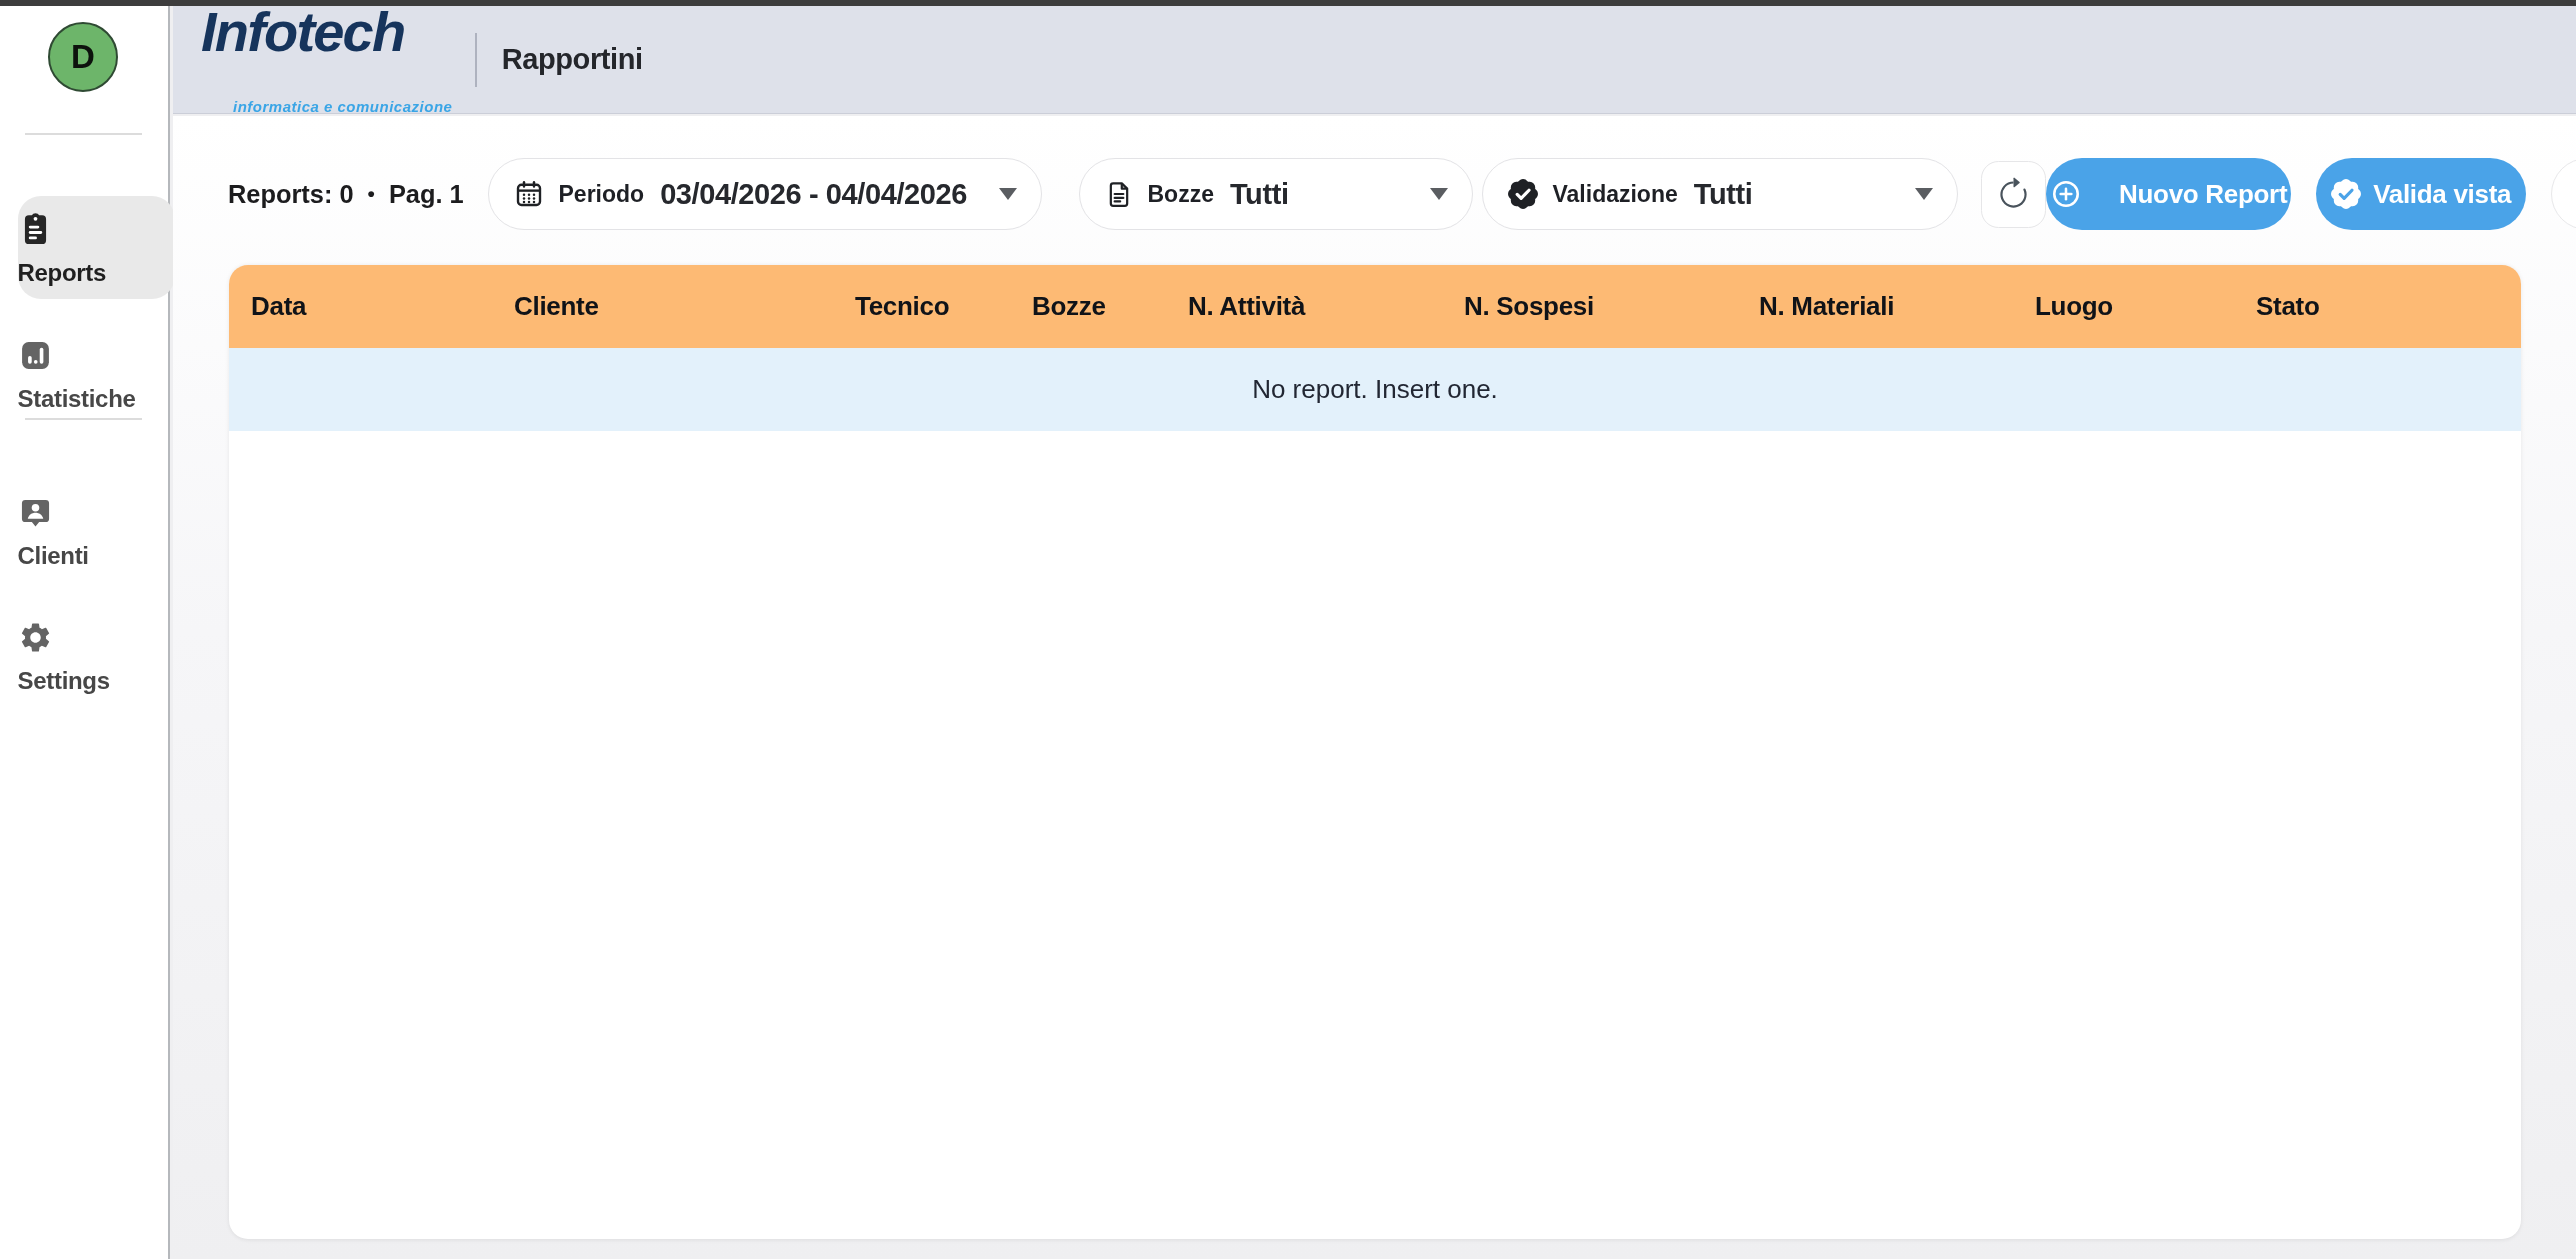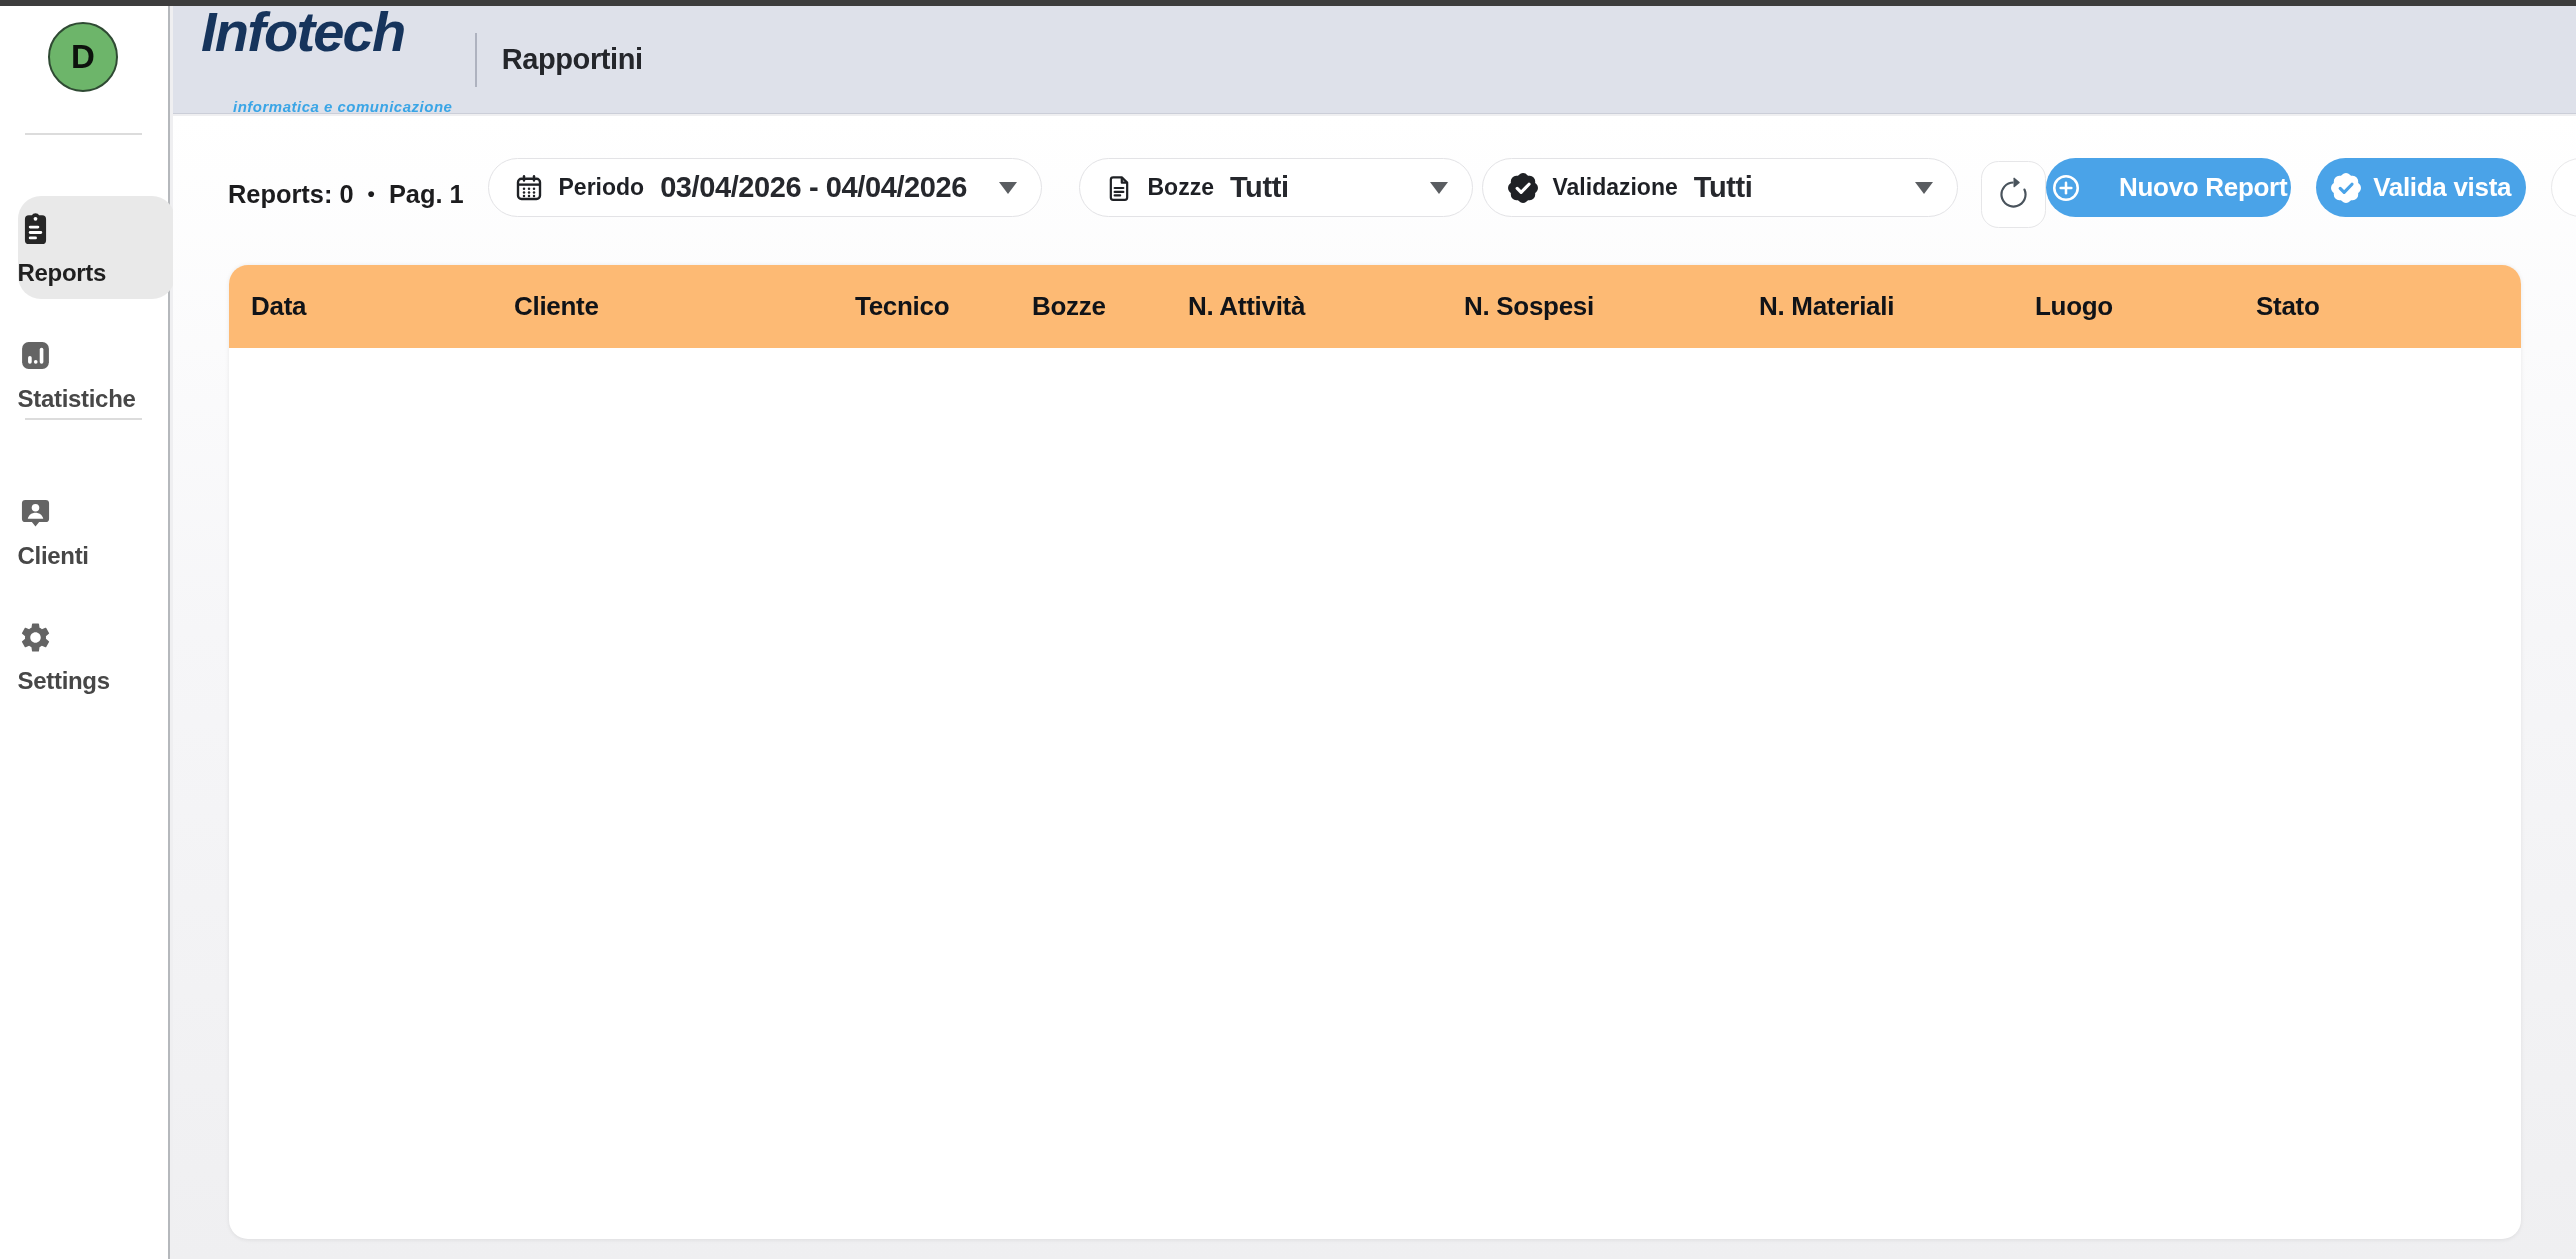--- a/index.html
+++ b/index.html
@@ -35,21 +35,21 @@
     color:#16345c; line-height:1.0; }
   .logo-tagline { font-size:15px; font-weight:bold; font-style:italic; color:#3aa5e6;
     letter-spacing:0.5px; text-align:center; padding-left:32px; margin-top:0.9px; }
   .hdr-divider { width:1.8px; height:54px; background:#aeb2bf; margin:0 24.5px 0 23px; }
   .page-title { font-size:29px; font-weight:bold; color:#24262b; letter-spacing:-0.4px; }
 
   .content { position:absolute; top:110px; left:0; width:2403px; height:1144px;
     background:linear-gradient(180deg,#ffffff 0%,#f6f6f8 45%,#efeff1 100%); overflow:hidden; }
 
   
-  .tb { position:absolute; top:42px; height:59px; }
+  .tb { position:absolute; top:42px; height:72px; }
   .stats { left:55px; display:flex; align-items:center; height:72px; font-size:25.4px; font-weight:bold; color:#1c1c1e; }
   .stats .bullet { font-size:21px; margin:0 14px; color:#1c1c1e; }
   .pill { background:#ffffff; border:1.8px solid #e3e3e6; border-radius:36px;
     display:flex; align-items:center; padding:0 24.5px; }
   .pill .plabel { font-size:23px; font-weight:bold; color:#1e2025; margin-left:15px; white-space:nowrap; }
   .pill .pvalue { font-size:29px; font-weight:600; color:#26282d; margin-left:16px; white-space:nowrap; letter-spacing:-0.4px; }
   .caret { width:0; height:0; border-left:9.6px solid transparent; border-right:9.6px solid transparent;
     border-top:12.3px solid #5a5d61; margin-left:auto; }
   .pill-periodo { left:315px; width:554px; }
   .pill-bozze { left:906px; width:394px; }
@@ -251,17 +251,20 @@
         <span class="th" style="left:22px;">Data</span>
         <span class="th" style="left:285px;">Cliente</span>
         <span class="th" style="left:626px;">Tecnico</span>
         <span class="th" style="left:803px;">Bozze</span>
         <span class="th" style="left:959px;">N. Attività</span>
         <span class="th" style="left:1235px;">N. Sospesi</span>
         <span class="th" style="left:1530px;">N. Materiali</span>
         <span class="th" style="left:1806px;">Luogo</span>
         <span class="th" style="left:2027px;">Stato</span>
       </div>
+      <div class="empty-row">
+        <span>No report. Insert one.</span>
+      </div>
     </div>
 
   </section>
 </main>
 
 
 </body></html>

